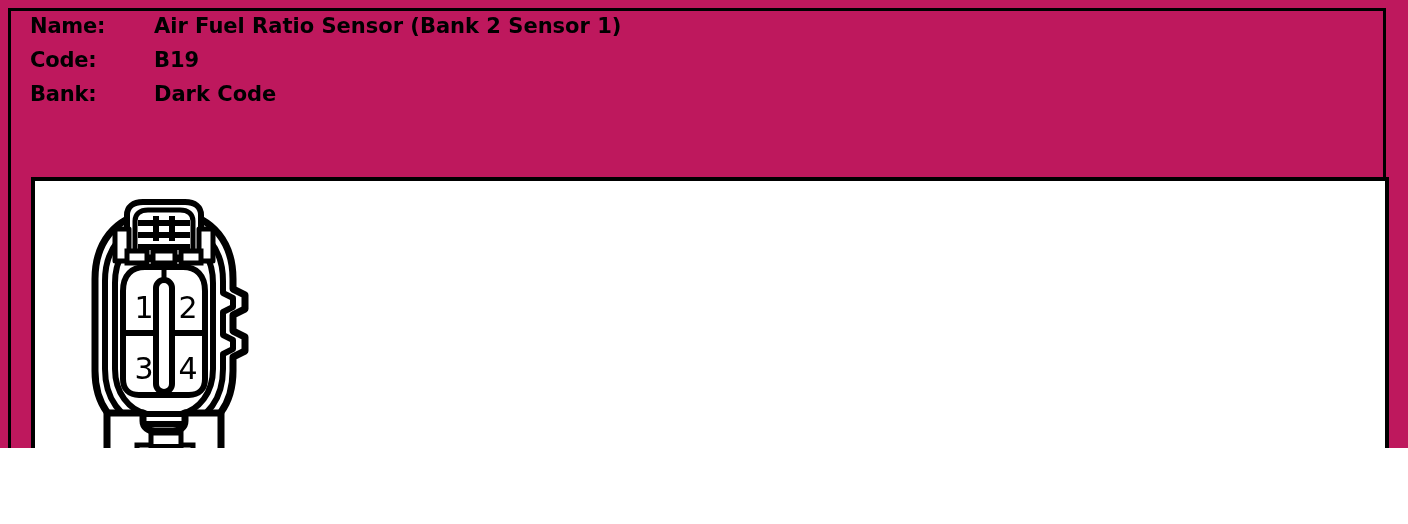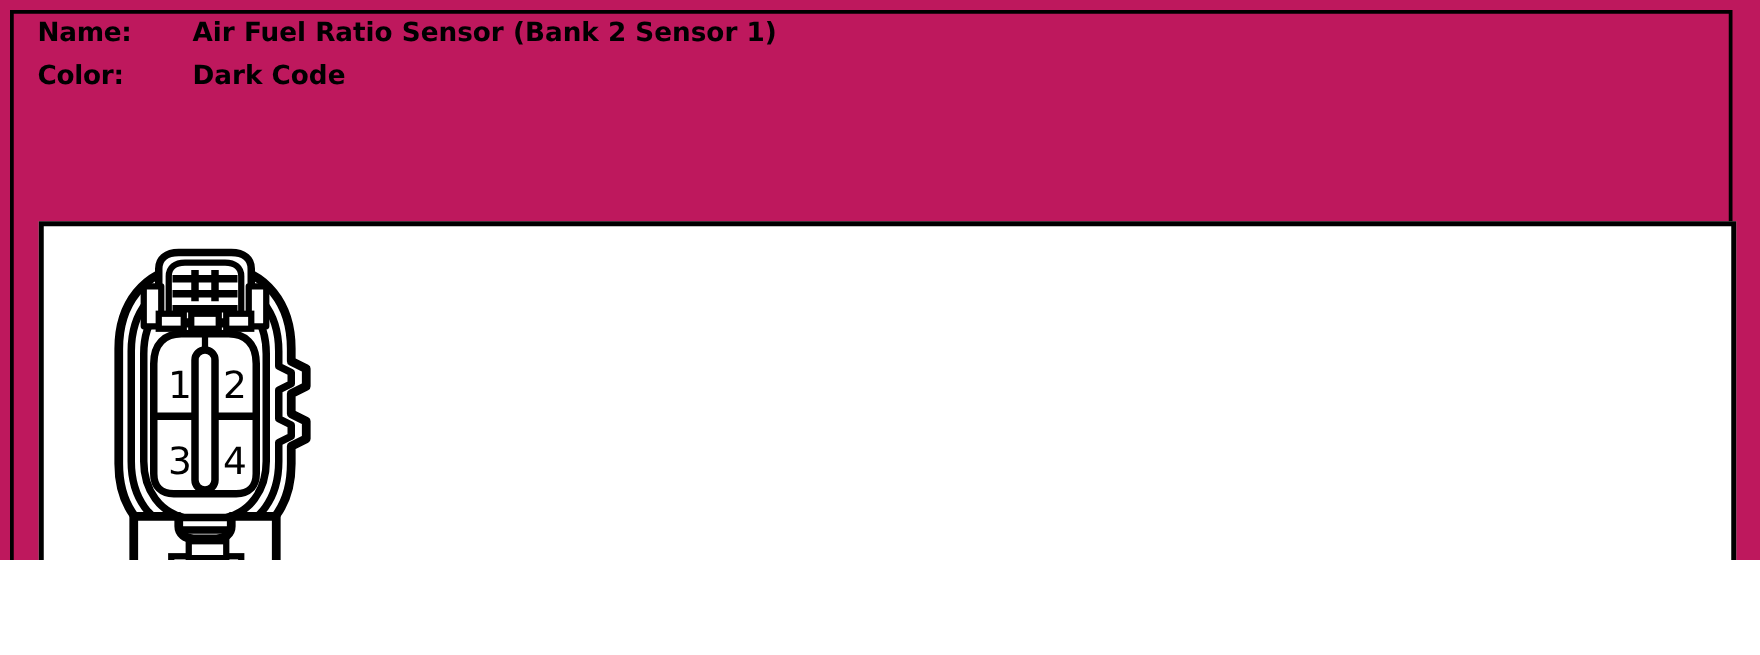--- a/index.html
+++ b/index.html
@@ -100,24 +100,28 @@
 
   <div id="outer-frame"></div>
 
   <div id="info-block">
 
     <div class="info-row">
       <span class="info-label">Name:</span>
       <span class="info-value">Air Fuel Ratio Sensor (Bank 2 Sensor 1)</span>
     </div>
 
-
-
     <div class="info-row">
-      <span class="info-label">Color:</span>
+      <span class="info-label">Code:</span>
+      <span class="info-value">B19</span>
+    </div>
+
+
+    <div class="info-row">
+      <span class="info-label">Bank:</span>
       <span class="info-value">Dark Code</span>
     </div>
 
   </div>
 
   <div id="diagram-panel">
 
     <div id="connector-wrap">
       <svg id="connector-svg" width="250" height="290" viewBox="0 0 250 290">
 

